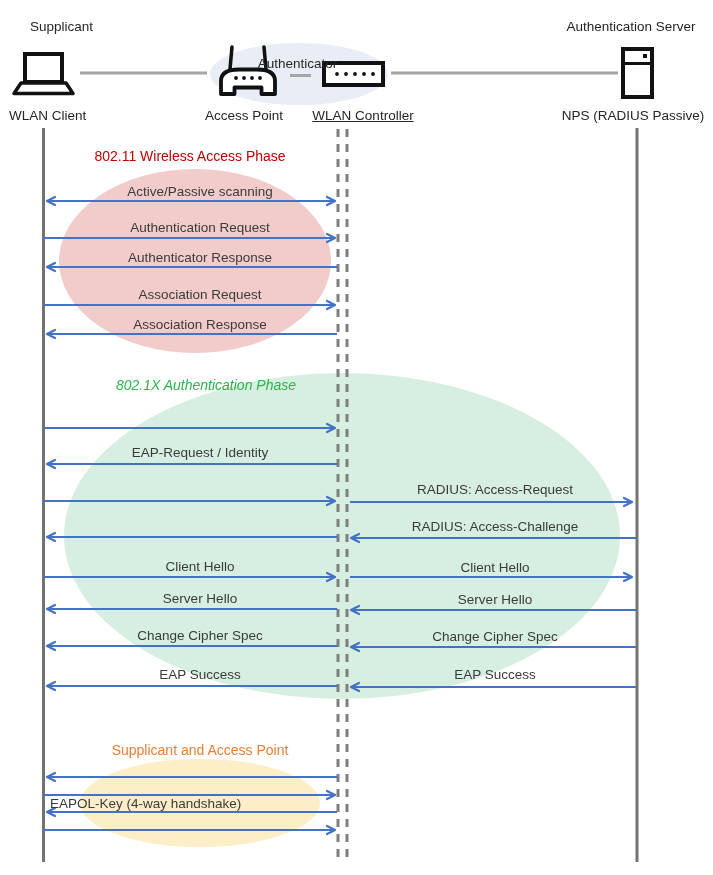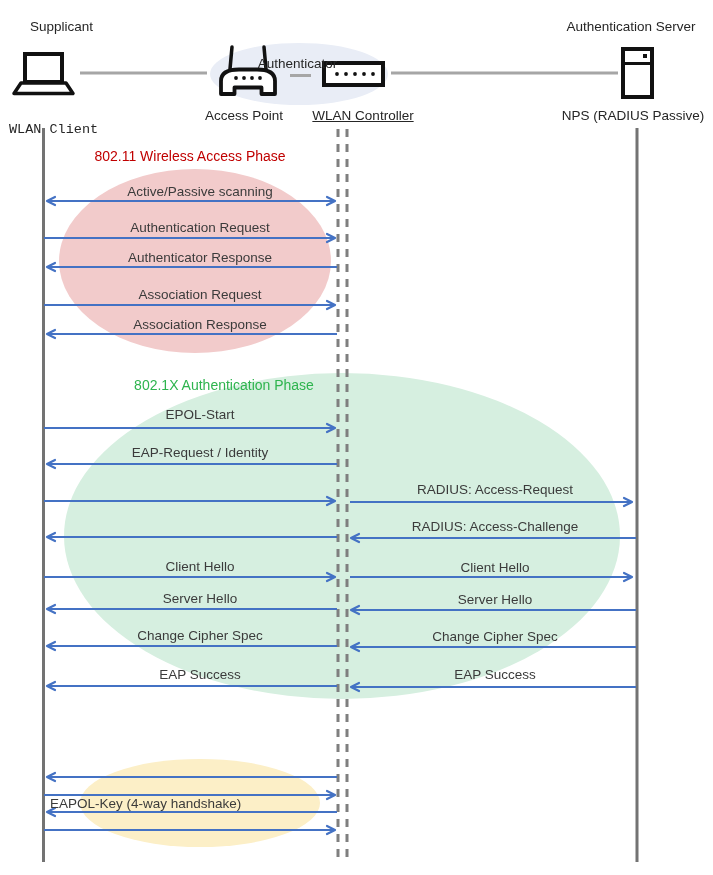--- a/index.html
+++ b/index.html
@@ -105,42 +105,42 @@
       <line x1="44" y1="795" x2="334" y2="795" marker-end="url(#ah)"></line>
       <line x1="337" y1="812" x2="48" y2="812" marker-end="url(#ah)"></line>
       <line x1="44" y1="830" x2="334" y2="830" marker-end="url(#ah)"></line>
     </g>
   </svg>
 
   <div class="txt" style="left:30px;top:19px;">Supplicant</div>
   <div class="txt ctr" style="left:240px;top:19px;width:115px;margin-top:37px;">Authenticator</div>
   <div class="txt ctr" style="left:555px;top:19px;width:152px;">Authentication Server</div>
 
-  <div class="txt" style="left:9px;top:122px;font-family:Liberation Mono, monospace;">WLAN Client</div>
+  <div class="txt" style="left:9px;top:108px;">WLAN Client</div>
   <div class="txt ctr" style="left:199px;top:108px;width:90px;">Access Point</div>
   <div class="txt ctr" style="left:309px;top:108px;width:108px;text-decoration:underline;">WLAN Controller</div>
   <div class="txt ctr" style="left:558px;top:108px;width:150px;">NPS (RADIUS Passive)</div>
 
   <div class="ph ph1" style="left:40px;top:147px;width:300px;">802.11 Wireless Access Phase</div>
   <div class="msg mL" style="top:184px;">Active/Passive scanning</div>
   <div class="msg mL" style="top:220px;">Authentication Request</div>
   <div class="msg mL" style="top:250px;">Authenticator Response</div>
   <div class="msg mL" style="top:287px;">Association Request</div>
   <div class="msg mL" style="top:317px;">Association Response</div>
 
-  <div class="ph ph2" style="left:69px;top:376px;width:310px;">802.1X Authentication Phase</div>
-  <div class="msg mL" style="top:407px;">EPOL-Start</div>
+  <div class="ph ph2" style="left:51px;top:376px;width:310px;font-style:italic;">802.1X Authentication Phase</div>
   <div class="msg mL" style="top:445px;">EAP-Request / Identity</div>
   <div class="msg mL" style="top:559px;">Client Hello</div>
   <div class="msg mL" style="top:591px;">Server Hello</div>
   <div class="msg mL" style="top:628px;">Change Cipher Spec</div>
   <div class="msg mL" style="top:667px;">EAP Success</div>
 
   <div class="msg mR" style="top:482px;">RADIUS: Access-Request</div>
   <div class="msg mR" style="top:519px;">RADIUS: Access-Challenge</div>
   <div class="msg mR" style="top:560px;">Client Hello</div>
   <div class="msg mR" style="top:592px;">Server Hello</div>
   <div class="msg mR" style="top:629px;">Change Cipher Spec</div>
   <div class="msg mR" style="top:667px;">EAP Success</div>
 
+  <div class="ph ph3" style="left:50px;top:741px;width:300px;">Supplicant and Access Point</div>
   <div class="msg" style="left:50px;top:796px;width:310px;text-align:left;">EAPOL-Key (4-way handshake)</div>
 
 </div>
 
 </body></html>

